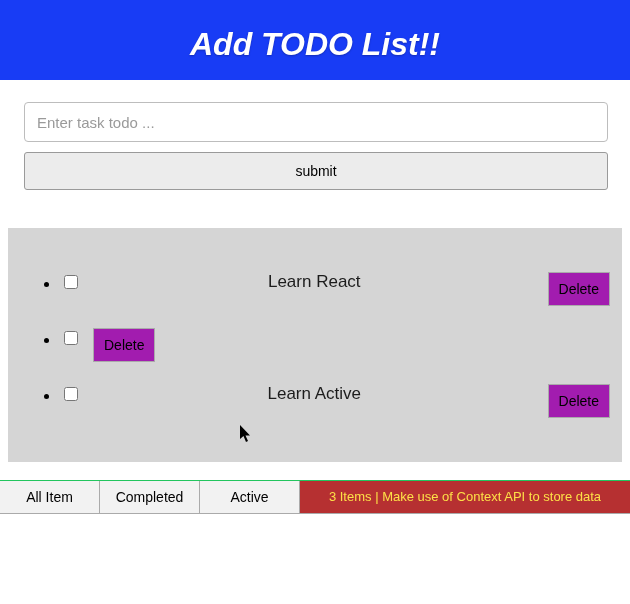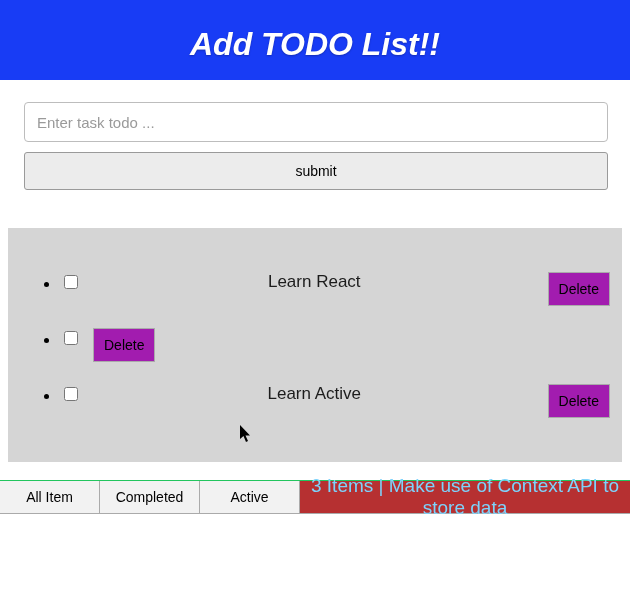--- a/index.html
+++ b/index.html
@@ -97,26 +97,26 @@
     border: none;
     border-right: 1px solid #aaa;
     background: #f2f2f2;
     font-size: 14px;
     cursor: pointer;
     padding: 0;
   }
   .status-bar {
     flex: 1;
     background: #b63031;
-    color: #7dd3fc;
+    color: #fde047;
     display: flex;
     align-items: center;
     justify-content: center;
     text-align: center;
-    font-size: 19px;
+    font-size: 13px;
     padding: 0 6px;
     line-height: 1.15;
   }
 
   .cursor {
     position: absolute;
     left: 240px;
     top: 425px;
     width: 12px;
     height: 18px;

